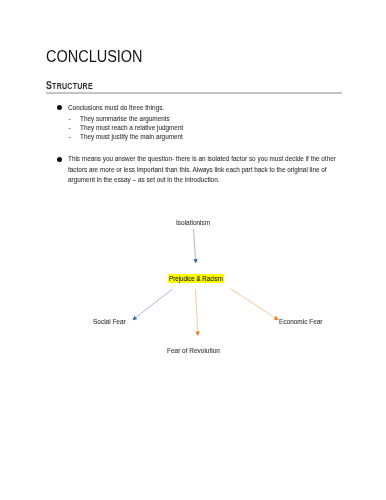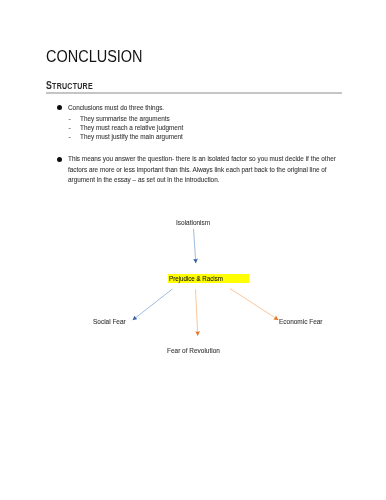--- a/index.html
+++ b/index.html
@@ -19,21 +19,21 @@
   .body-text{position:absolute;font-size:7.2px;color:#383838;white-space:nowrap;
              transform:scaleX(0.888) translateZ(0);transform-origin:left top;line-height:1;
              -webkit-text-stroke:0.1px #383838;}
   .dash-marker{position:absolute;font-size:7.2px;color:#383838;line-height:1;transform:translateZ(0);
                -webkit-text-stroke:0.1px #383838;}
 
   svg.diagram{position:absolute;left:0;top:0;width:386px;height:500px;}
   .node-label{position:absolute;font-size:7.2px;color:#383838;white-space:nowrap;
               transform:scaleX(0.9) translateZ(0);transform-origin:left top;line-height:1;
               -webkit-text-stroke:0.1px #383838;}
-  .node-highlight{position:absolute;background:#ffff00;padding-left:25px;}
+  .node-highlight{position:absolute;background:#ffff00;}
   .node-highlight .hl-text{position:absolute;left:1.4px;top:1.1px;font-size:7.6px;color:#121212;
               white-space:nowrap;transform:scaleX(0.815) translateZ(0);transform-origin:left top;line-height:1;
               -webkit-text-stroke:0.08px #121212;}
 </style>
 </head>
 <body>
 
 <div class="page">
 
   <div class="doc-title">CONCLUSION</div>

